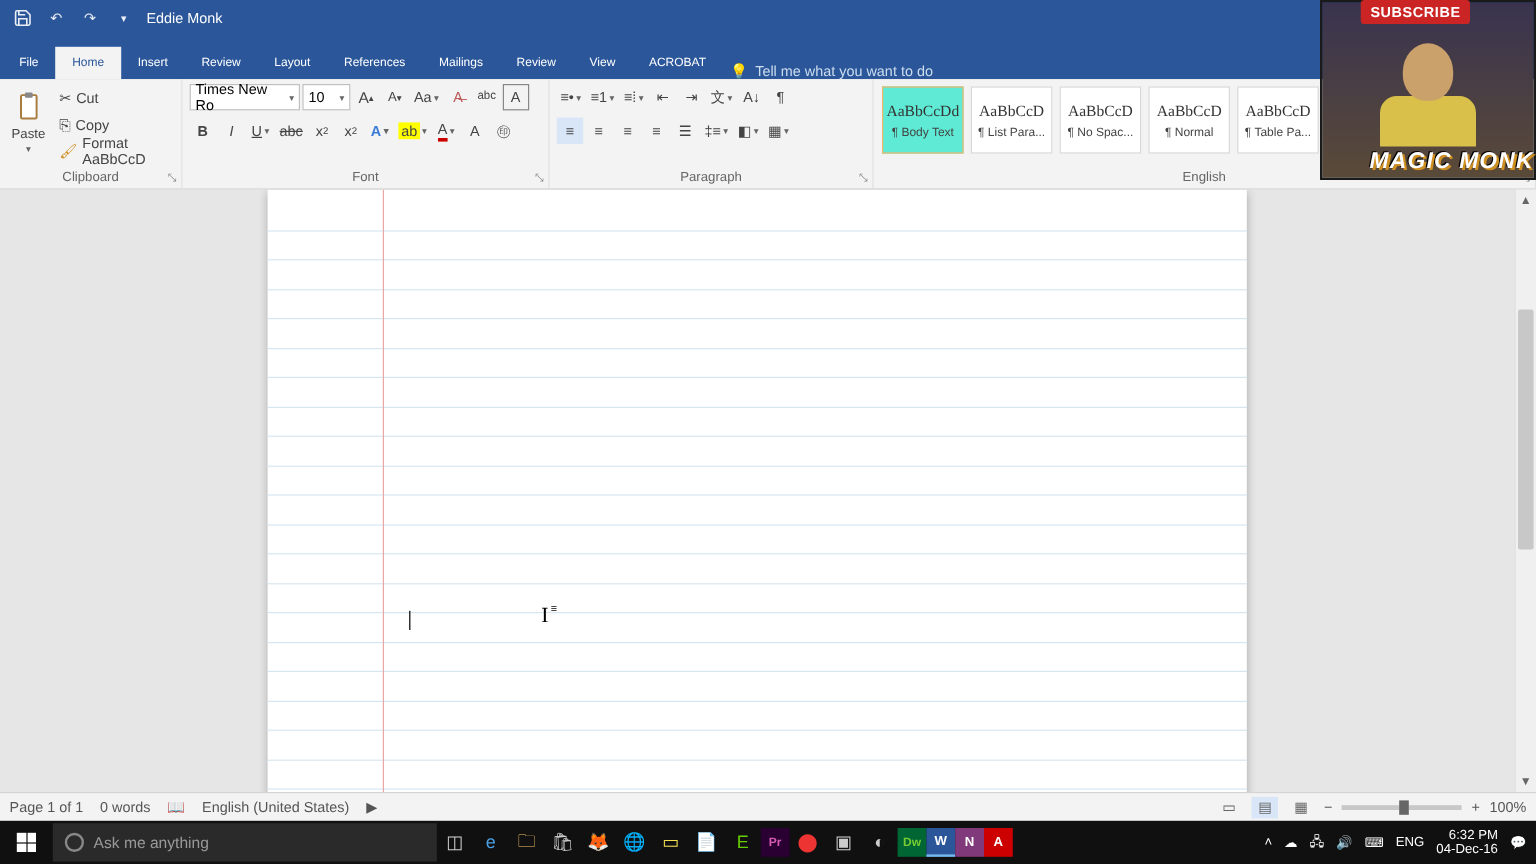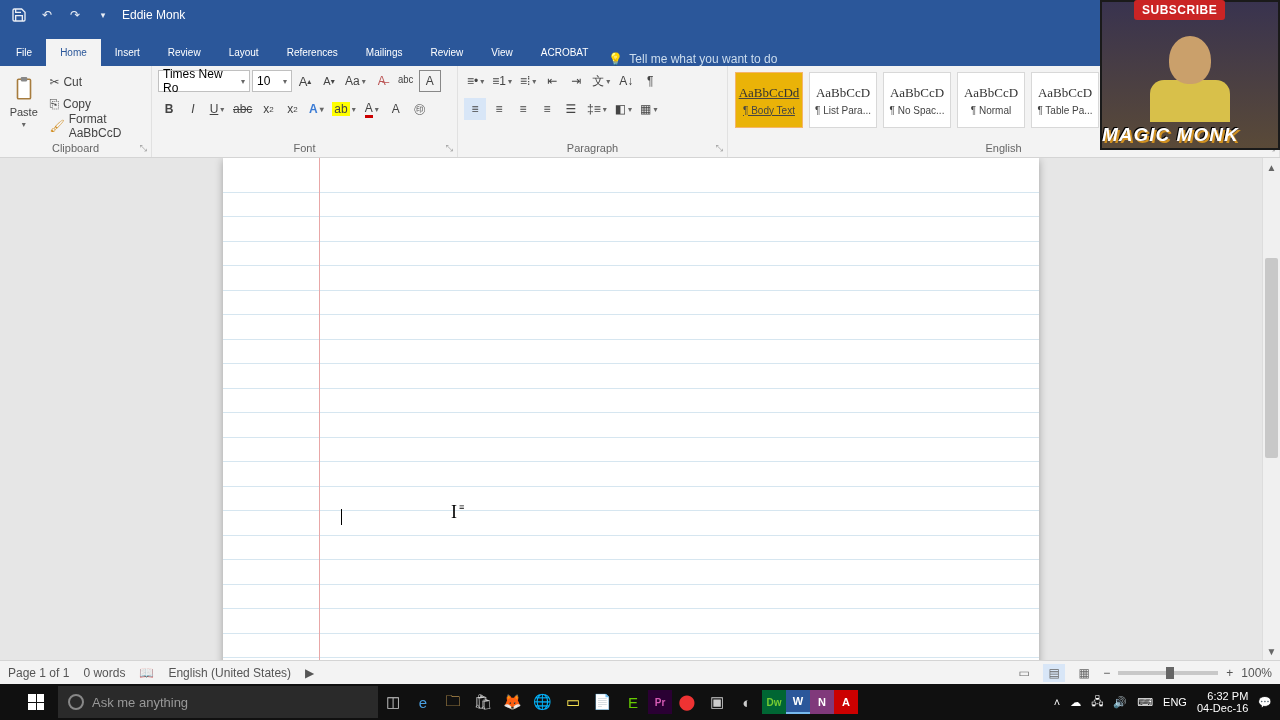--- a/index.html
+++ b/index.html
@@ -26,21 +26,21 @@
 .group-label { text-align: center; font-size: 11px; color: #666; padding: 2px 0 3px; position:relative;}
 .group-label .launcher { position:absolute; right:4px; bottom:3px; font-size:9px; color:#888;}
 .vcol { display:flex; flex-direction:column; gap:2px;}
 .row { display:flex; align-items:center; gap:2px;}
 .rbtn { height:22px; min-width:22px; display:flex;align-items:center;justify-content:center; font-size:12px; color:#444; padding:0 2px; border:1px solid transparent;}
 .big-btn { width:42px; display:flex; flex-direction:column; align-items:center; justify-content:center; gap:2px; font-size:11px; color:#444; padding:4px 2px;}
 .clip-item { display:flex;align-items:center;gap:4px; font-size:12px; color:#444; height:20px; padding:0 4px;}
 .font-combo { height:22px; border:1px solid #c0c0c0; background:#fff; font-size:12px; padding:0 4px; display:flex;align-items:center; justify-content:space-between;}
 .style-cell { width:68px; height:56px; border:1px solid #d8d8d8; background:#fff; display:flex;flex-direction:column;align-items:center;justify-content:center; font-size:10px; color:#444; gap:4px; margin:0 1px;}
 .style-preview{ font-family:"Times New Roman",serif; font-size:13px; color:#333;}
-.style-cell.sel{ border-color:#f5b56a; background:#eab308;text-decoration:underline;}
+.style-cell.sel{ border-color:#f5b56a; background:#5eead4;}
 
 
 .docarea { position: absolute; top: 158px; bottom: 60px; left: 0; right: 18px; background: #e6e6e6; display:flex; justify-content:center; overflow:hidden;}
 .page { width: 816px; background: #fff; box-shadow: 0 2px 8px rgba(0,0,0,.3); position:relative; height:1050px; margin-top:0;}
 .margin-line { position:absolute; top:0; bottom:0; left:96px; width:1px; background:#e8a7a7;}
 .rules { position:absolute; left:0; right:0; top:10px; bottom:0;}
 .rule { height:24.5px; border-bottom:1px solid #d6e6f0;}
 .text-cursor{ position:absolute; left:118px; top:351px; width:1px; height:16px; background:#000;}
 .ibeam { position:absolute; left:228px; top:344px; font-size:18px; color:#000; font-family:serif;}
 
@@ -50,33 +50,33 @@
 .vscroll .arrow.up{top:0;} .vscroll .arrow.down{bottom:0;}
 
 
 .statusbar { position:absolute; left:0; right:0; bottom:36px; height:24px; background:#f3f3f3; border-top:1px solid #d4d4d4; display:flex;align-items:center; font-size:12px; color:#555; padding:0 8px; gap:14px;}
 .status-right{ margin-left:auto; display:flex;align-items:center;gap:8px;}
 .view-btn{ width:22px;height:18px;display:flex;align-items:center;justify-content:center;color:#666;}
 .zoom-slider{ width:100px;height:4px;background:#c8c8c8;position:relative;}
 .zoom-slider .knob{position:absolute;left:48px;top:-4px;width:8px;height:12px;background:#666;}
 
 
-.taskbar { position:absolute; left:0;right:0;bottom:0;height:36px;background:#101010;display:flex;align-items:center;padding-left:14px;}
+.taskbar { position:absolute; left:0;right:0;bottom:0;height:36px;background:#101010;display:flex;align-items:center;}
 .start{ width:44px;height:36px;display:flex;align-items:center;justify-content:center;}
 .win-logo{ width:16px;height:16px;display:grid;grid-template-columns:1fr 1fr;grid-template-rows:1fr 1fr;gap:1px;}
 .win-logo span{background:#fff;}
 .search-box{ flex:0 0 320px; height:32px; background:#2a2a2a; display:flex;align-items:center;gap:8px; padding:0 10px;color:#999;font-size:13px;}
 .tray{ margin-left:auto; display:flex;align-items:center;gap:10px; color:#fff; font-size:11px; padding-right:8px;}
 .tray .clock{ text-align:right; line-height:1.1; font-size:11px;}
 .task-icon{ width:30px;height:36px;display:flex;align-items:center;justify-content:center;font-size:15px;}
 
 
 .overlay{ position:absolute; top:0; right:0; width:180px; height:150px; background:linear-gradient(#39334f,#5a4a38); border:2px solid #1a1a1a; z-index:50;}
 .subscribe{ position:absolute; top:-2px;left:32px; background:#ca2424;color:#fff; font-weight:bold; font-size:12px; padding:3px 8px; border-radius:3px; letter-spacing:.5px;}
-.mm-name{ position:absolute; bottom:2px; left:0;right:0;text-align:left;color:#fff;font-weight:900;font-size:19px;font-style:italic;letter-spacing:1px;text-shadow:2px 2px 0 #d09020, -1px -1px 0 #000;}
+.mm-name{ position:absolute; bottom:2px; left:0;right:0;text-align:right;color:#fff;font-weight:900;font-size:19px;font-style:italic;letter-spacing:1px;text-shadow:2px 2px 0 #d09020, -1px -1px 0 #000;}
 .person{position:absolute;bottom:22px;left:50%;transform:translateX(-50%);width:80px;height:90px;}
 .person .head{width:42px;height:48px;background:#caa06b;border-radius:50% 50% 45% 45%;margin:0 auto;position:relative;}
 .person .body{width:80px;height:42px;background:#d8c04a;border-radius:14px 14px 0 0;margin-top:-4px;}
 .svg-ico{width:16px;height:16px;display:block;}
 .drop::after{content:"▾";font-size:8px;margin-left:2px;color:#666;}
 </style>
 </head>
 <body>
 
 <div class="titlebar">

